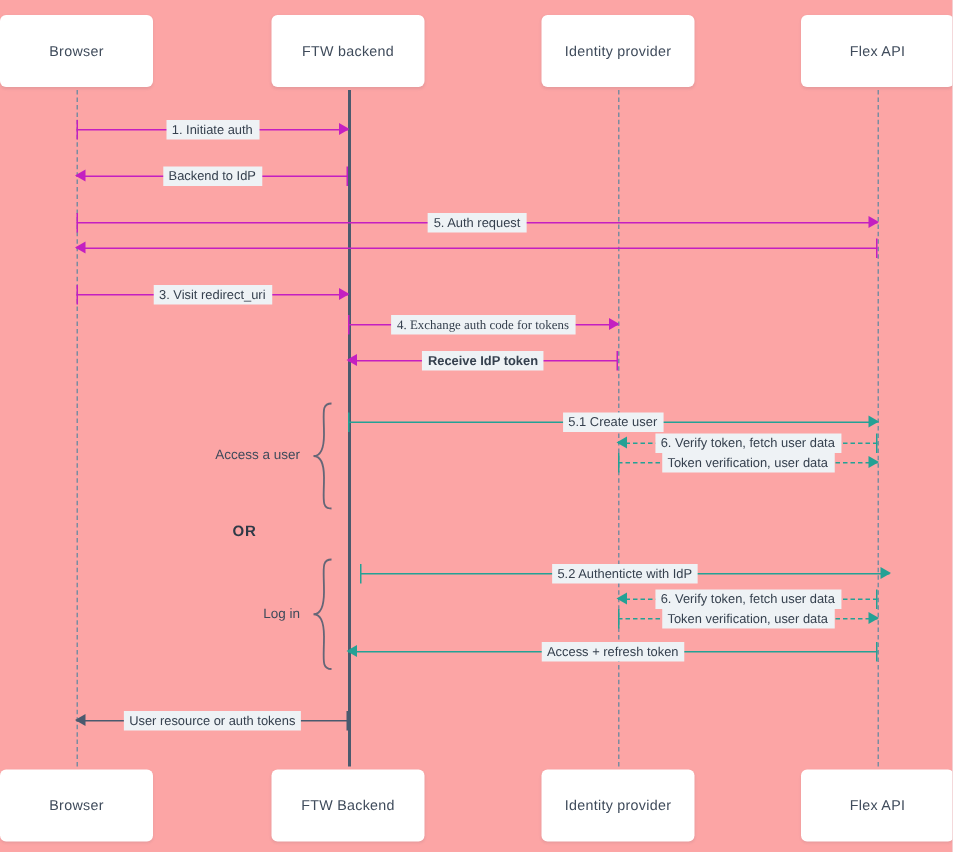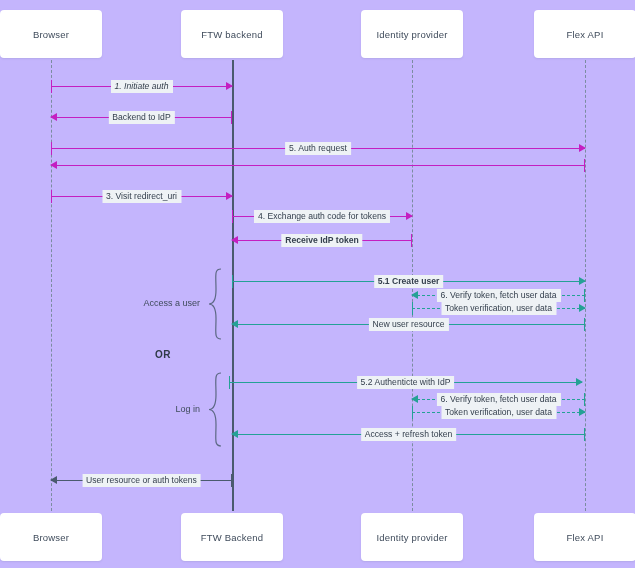--- a/index.html
+++ b/index.html
@@ -117,21 +117,21 @@
     letter-spacing: 0.5px;
   }
   .brace {
     position: absolute;
   }
   .brace svg { display: block; }
 </style>
 </head>
 <body>
 
-<div id="diagram-canvas" style="width: 635px; height: 568px; background: #c4b5fd;">
+<div id="diagram-canvas" style="width: 635px; height: 568px; background: #fca5a5;">
 
 <div class="lane-box" style="left: 0px; top: 10px; width: 102px; height: 48px;">
       <span class="lane-label">Browser</span>
     </div>
     <div class="lane-box" style="left: 181px; top: 10px; width: 102px; height: 48px;">
       <span class="lane-label">FTW backend</span>
     </div>
     <div class="lane-box" style="left: 361px; top: 10px; width: 102px; height: 48px;">
       <span class="lane-label">Identity provider</span>
     </div>
@@ -147,21 +147,21 @@
     <div class="lane-box" style="left: 361px; top: 513px; width: 102px; height: 48px;">
       <span class="lane-label">Identity provider</span>
     </div>
     <div class="lane-box" style="left: 534px; top: 513px; width: 102px; height: 48px;">
       <span class="lane-label">Flex API</span>
     </div>
     <div class="lifeline" style="left: 51px; top: 60px; height: 451px;"></div>
     <div class="lifeline solid" style="left: 232px; top: 60px; height: 451px;"></div>
     <div class="lifeline" style="left: 412px; top: 60px; height: 451px;"></div>
     <div class="lifeline" style="left: 585px; top: 60px; height: 451px;"></div>
-    <div class="msg" style="left: 51px; width: 181px; top: 80px; font-style: italic;">
+    <div class="msg" style="left: 51px; width: 181px; top: 80px;">
       <div class="line" style="border-top-color: rgb(196, 31, 193);"></div>
       <div class="cap left" style="border-left-color: rgb(196, 31, 193);"></div>
       <div class="head to-right" style="border-left-color: rgb(196, 31, 193);"></div>
       <span class="label" style="background: rgb(238, 242, 245);">1. Initiate auth</span>
     </div>
     <div class="msg" style="left: 51px; width: 181px; top: 111px;">
       <div class="line" style="border-top-color: rgb(196, 31, 193);"></div>
       <div class="cap right" style="border-left-color: rgb(196, 31, 193);"></div>
       <div class="head to-left" style="border-right-color: rgb(196, 31, 193);"></div>
       <span class="label" style="background: rgb(238, 242, 245);">Backend to IdP</span>
@@ -176,57 +176,51 @@
       <div class="line" style="border-top-color: rgb(196, 31, 193);"></div>
       <div class="cap right" style="border-left-color: rgb(196, 31, 193);"></div>
       <div class="head to-left" style="border-right-color: rgb(196, 31, 193);"></div>
     </div>
     <div class="msg" style="left: 51px; width: 181px; top: 190px;">
       <div class="line" style="border-top-color: rgb(196, 31, 193);"></div>
       <div class="cap left" style="border-left-color: rgb(196, 31, 193);"></div>
       <div class="head to-right" style="border-left-color: rgb(196, 31, 193);"></div>
       <span class="label" style="background: rgb(238, 242, 245); text-align: center;">3. Visit redirect_uri</span>
     </div>
-    <div class="msg" style="left: 232px; width: 180px; top: 210px;">
+    <div class="msg" style="left: 232px; width: 180px; top: 210px; font-family: Liberation Serif, serif;">
       <div class="line" style="border-top-color: rgb(196, 31, 193);"></div>
       <div class="cap left" style="border-left-color: rgb(196, 31, 193);"></div>
       <div class="head to-right" style="border-left-color: rgb(196, 31, 193);"></div>
       <span class="label" style="background: rgb(238, 242, 245);">4. Exchange auth code for tokens</span>
     </div>
     <div class="msg" style="left: 232px; width: 180px; top: 234px; font-weight: bold;">
       <div class="line" style="border-top-color: rgb(196, 31, 193);"></div>
       <div class="cap right" style="border-left-color: rgb(196, 31, 193);"></div>
       <div class="head to-left" style="border-right-color: rgb(196, 31, 193);"></div>
       <span class="label" style="background: rgb(238, 242, 245);">Receive IdP token</span>
     </div>
-    <div class="msg" style="left: 232px; width: 353px; top: 275px; font-weight: bold;">
+    <div class="msg" style="left: 232px; width: 353px; top: 275px;">
       <div class="line" style="border-top-color: rgb(36, 161, 149);"></div>
       <div class="cap left" style="border-left-color: rgb(36, 161, 149);"></div>
       <div class="head to-right" style="border-left-color: rgb(36, 161, 149);"></div>
       <span class="label" style="background: rgb(238, 242, 245);">5.1 Create user</span>
     </div>
     <div class="msg dashed" style="left: 412px; width: 173px; top: 289px;">
       <div class="line" style="border-top-color: rgb(36, 161, 149);"></div>
       <div class="cap right" style="border-left-color: rgb(36, 161, 149);"></div>
       <div class="head to-left" style="border-right-color: rgb(36, 161, 149);"></div>
       <span class="label" style="background: rgb(238, 242, 245);">6. Verify token, fetch user data</span>
     </div>
     <div class="msg dashed" style="left: 412px; width: 173px; top: 302px;">
       <div class="line" style="border-top-color: rgb(36, 161, 149);"></div>
       <div class="cap left" style="border-left-color: rgb(36, 161, 149);"></div>
       <div class="head to-right" style="border-left-color: rgb(36, 161, 149);"></div>
       <span class="label" style="background: rgb(238, 242, 245);">Token verification, user data</span>
     </div>
-    <div class="msg" style="left: 232px; width: 353px; top: 318px;">
-      <div class="line" style="border-top-color: rgb(36, 161, 149);"></div>
-      <div class="cap right" style="border-left-color: rgb(36, 161, 149);"></div>
-      <div class="head to-left" style="border-right-color: rgb(36, 161, 149);"></div>
-      <span class="label" style="background: rgb(238, 242, 245);">New user resource</span>
-    </div>
-    <div class="msg" style="left: 229px; width: 353px; top: 376px;">
+    <div class="msg" style="left: 240px; width: 353px; top: 376px;">
       <div class="line" style="border-top-color: rgb(36, 161, 149);"></div>
       <div class="cap left" style="border-left-color: rgb(36, 161, 149);"></div>
       <div class="head to-right" style="border-left-color: rgb(36, 161, 149);"></div>
       <span class="label" style="background: rgb(238, 242, 245);">5.2 Authenticte with IdP</span>
     </div>
     <div class="msg dashed" style="left: 412px; width: 173px; top: 393px;">
       <div class="line" style="border-top-color: rgb(36, 161, 149);"></div>
       <div class="cap right" style="border-left-color: rgb(36, 161, 149);"></div>
       <div class="head to-left" style="border-right-color: rgb(36, 161, 149);"></div>
       <span class="label" style="background: rgb(238, 242, 245);">6. Verify token, fetch user data</span>

